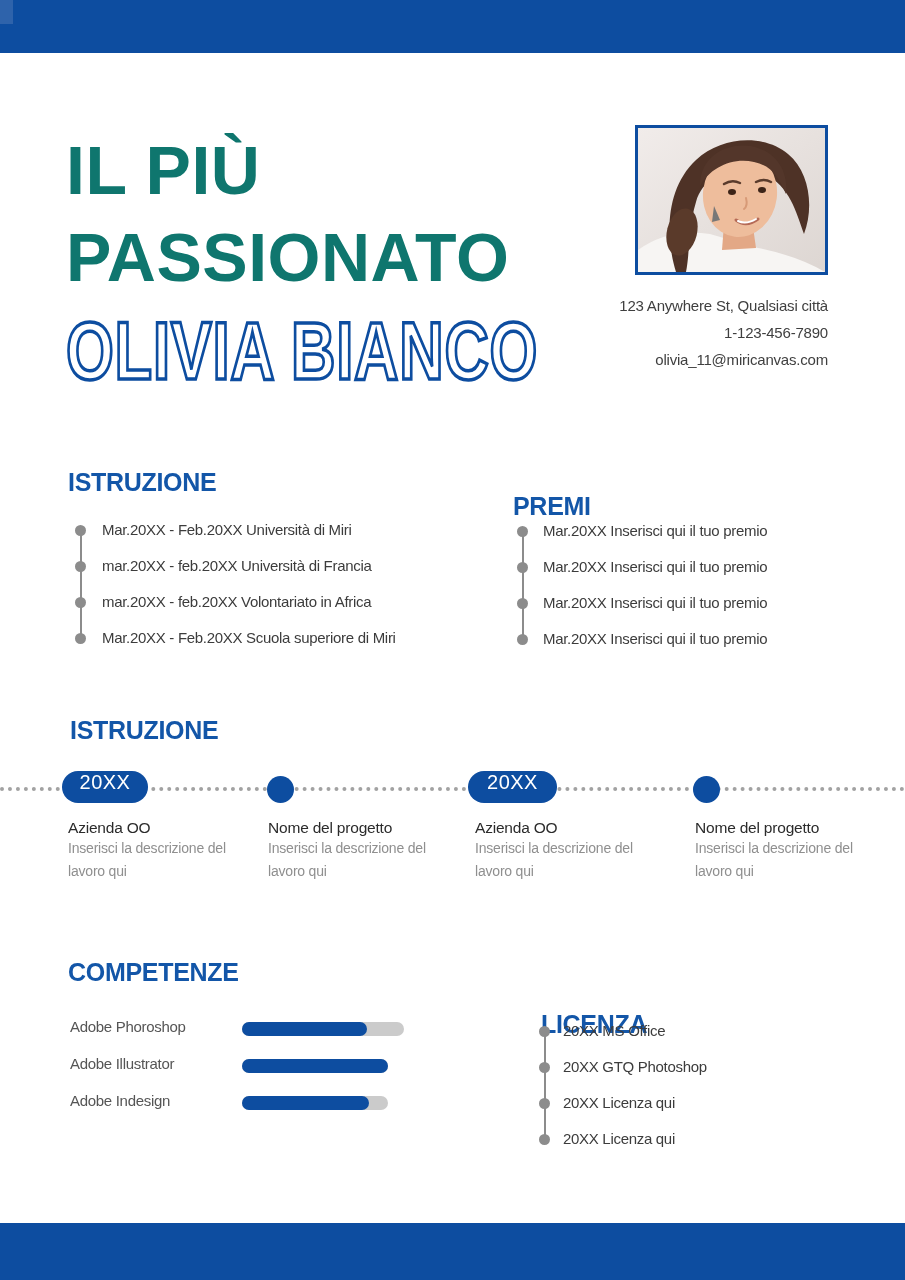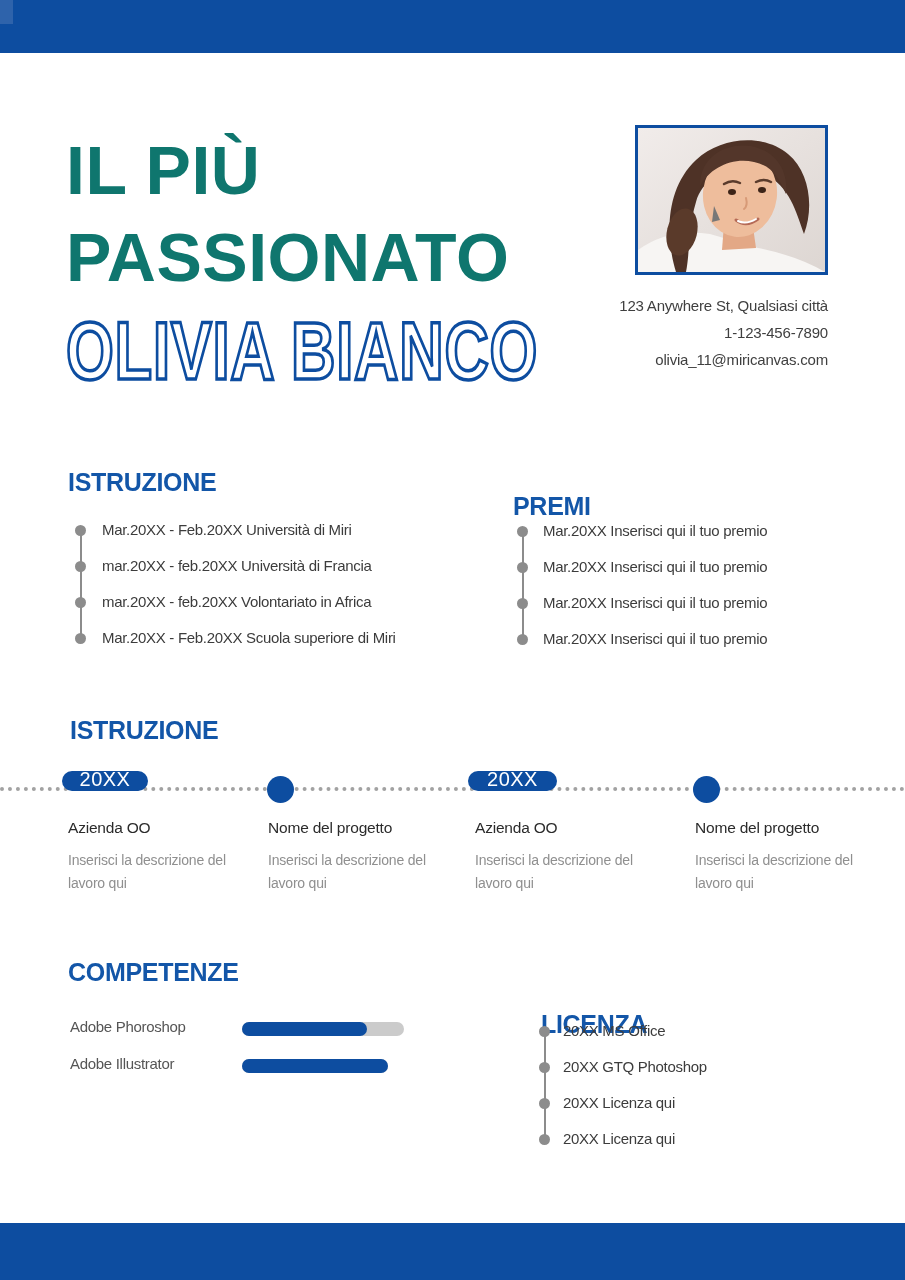--- a/index.html
+++ b/index.html
@@ -73,39 +73,39 @@
   .tl-licenses { left:540px; top:1013px; }
   .tl-licenses li { padding-left:23px; }
   .tl-licenses li::before { left:-1px; }
 
   
   .exp-dotline {
     position:absolute; left:0; top:787px; width:905px; height:0;
     border-top:4px dotted #a2a2a2;
   }
   .exp-pill {
-    position:absolute; top:771px; height:20px; border-radius:18px;
+    position:absolute; top:771px; height:32px; border-radius:18px;
     background:#0d4da0; color:#fff; font-size:20px; letter-spacing:0.5px;
-    display:flex; align-items:flex-end; justify-content:center;
+    display:flex; align-items:flex-start; justify-content:center;
   }
   .exp-pill-1 { left:62px; width:86px; }
   .exp-pill-2 { left:468px; width:89px; }
   .exp-circle {
     position:absolute; top:776px; width:27px; height:27px; border-radius:50%;
     background:#0d4da0;
   }
   .exp-circle-1 { left:267px; }
   .exp-circle-2 { left:693px; }
 
   .exp-col { position:absolute; top:819px; width:170px; }
   .exp-col-1 { left:68px; }
   .exp-col-2 { left:268px; }
   .exp-col-3 { left:475px; }
   .exp-col-4 { left:695px; }
-  .exp-heading { font-size:15.5px; color:#2b2b2b; letter-spacing:-0.2px; margin-bottom:12px; white-space:nowrap; }
+  .exp-heading { font-size:15.5px; color:#2b2b2b; letter-spacing:-0.2px; white-space:nowrap; }
   .exp-desc { font-size:14px; color:#8f8f8f; line-height:23px; letter-spacing:-0.2px; }
 
   
   .skills { position:absolute; left:68px; top:1010px; width:350px; }
   .skill-row { position:relative; height:37px; }
   .skill-name {
     position:absolute; left:2px; top:8px; font-size:15px; color:#555555;
     letter-spacing:-0.3px; white-space:nowrap;
   }
   .skill-bar { position:absolute; left:174px; top:12px; width:146px; height:14px; }
@@ -225,20 +225,27 @@
         <div class="skill-fill" style="width: 77%;"></div>
       </div>
     </div>
     <div class="skill-row">
       <span class="skill-name">Adobe Illustrator</span>
       <div class="skill-bar">
         <div class="skill-track"></div>
         <div class="skill-fill" style="width: 100%;"></div>
       </div>
     </div>
+    <div class="skill-row">
+      <span class="skill-name">Adobe Indesign</span>
+      <div class="skill-bar">
+        <div class="skill-track"></div>
+        <div class="skill-fill" style="width: 87%;"></div>
+      </div>
+    </div>
   </div>
 
   <h2 class="sec-header hdr-licenses">LICENZA</h2>
   <div class="vline vl-licenses"></div>
   <ul class="timeline tl-licenses">
     <li>20XX MS Office</li>
     <li>20XX GTQ Photoshop</li>
     <li>20XX Licenza qui</li>
     <li>20XX Licenza qui</li>
   </ul>

